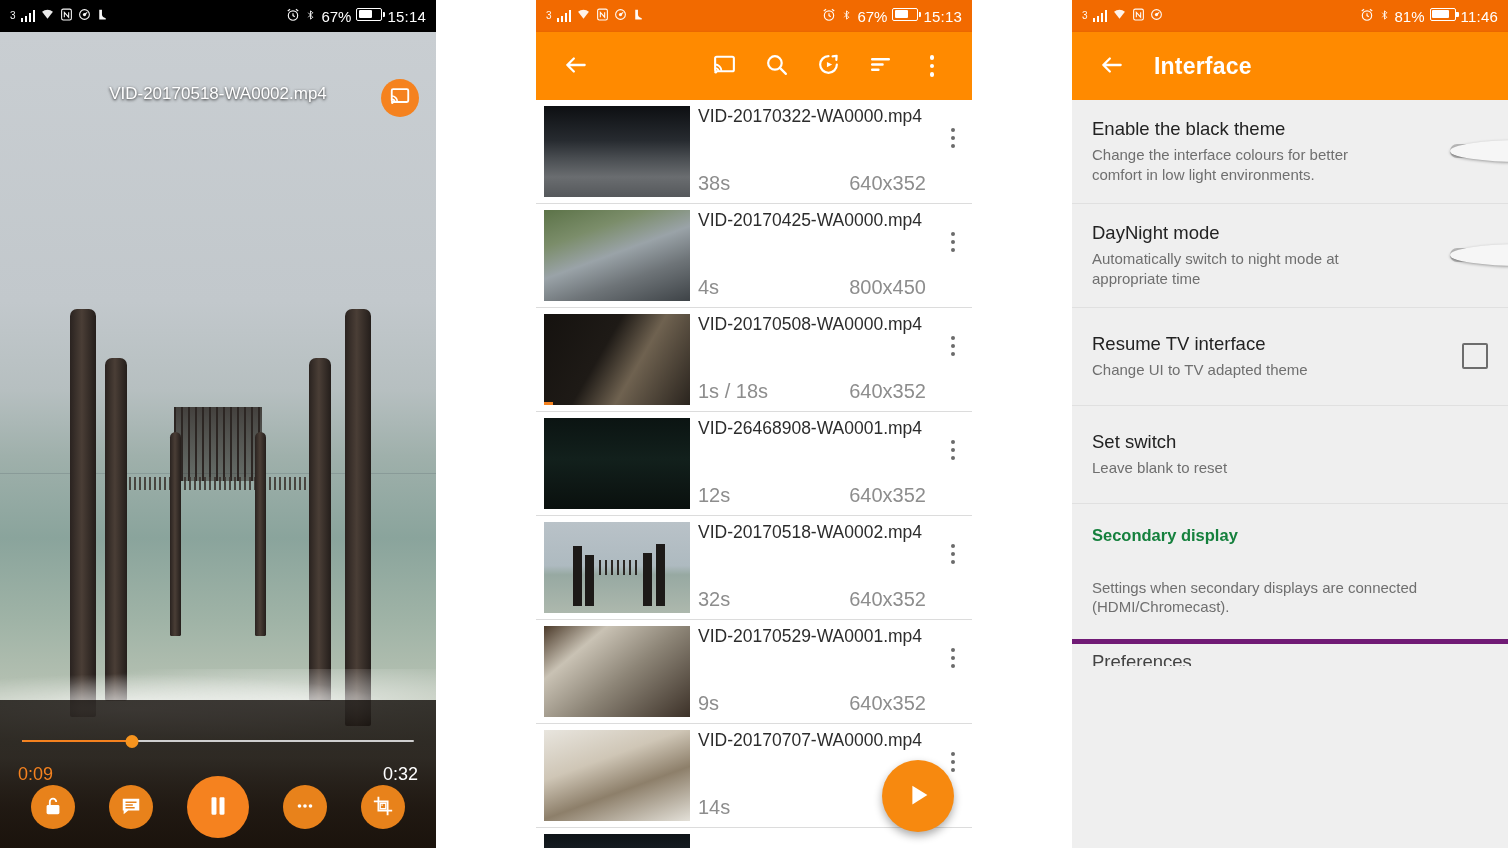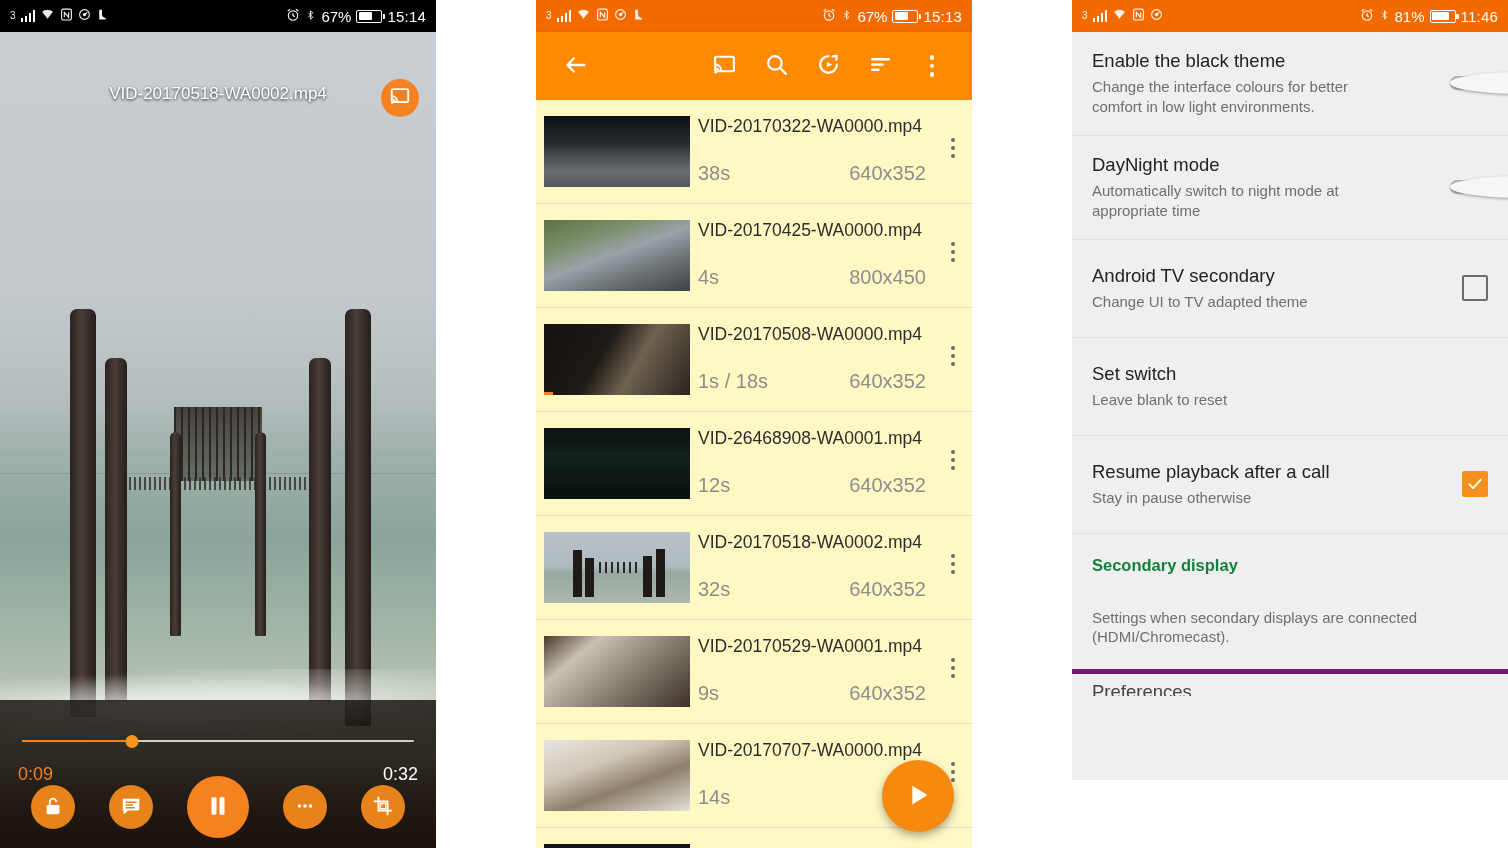--- a/index.html
+++ b/index.html
@@ -18,21 +18,21 @@
 
   
   .statusbar {
     height: 32px; display: flex; align-items: center;
     padding: 0 10px; font-size: 14px; color: #fff;
     font-family: "Liberation Sans", sans-serif;
   }
   .sb-dark   { background: #000000; }
   .sb-orange { background: #F26A00; }
   .sb-left  { display: flex; align-items: center; gap: 5px; }
-  .sb-right { display: flex; align-items: center; gap: 5px; margin-left: auto; }
+  .sb-right { display: flex; gap: 5px; margin-left: auto; }
   .sb-net { font-size: 10px; line-height: 1; opacity: .95; }
   .sb-ico { display: inline-block; opacity: .97; }
 
   .bars { display: inline-flex; align-items: flex-end; gap: 1.5px; height: 12px; }
   .bars i { display: block; width: 2.5px; background: #fff; }
   .bars i:nth-child(1){height:4px}.bars i:nth-child(2){height:6px}
   .bars i:nth-child(3){height:9px}.bars i:nth-child(4){height:12px}
 
   .batt {
     width: 26px; height: 13px; border: 1.6px solid #fff; border-radius: 2px;
@@ -103,22 +103,22 @@
   .appbar {
     height: 68px; background: #FF8A00; display:flex; align-items:center;
     padding: 0 14px; gap: 0; box-shadow: 0 1px 3px rgba(0,0,0,.18);
   }
   .appbar .ab-btn { width:52px; height:52px; display:flex; align-items:center; justify-content:center; background:none; border:none; }
   .ab-spacer { flex: 1; }
   .appbar-title { color:#fff; font-size:23px; font-weight:bold; margin-left:16px; letter-spacing:.2px; }
 
   .list { background:#EDEDED; height: calc(848px - 32px - 68px); overflow:hidden; position:relative; }
   .vrow {
-    display:flex; align-items:stretch; background:#fef9c3;
-    border-bottom:1px solid #dcdcdc; height:104px; padding:16px 0;
+    display:flex; align-items:stretch; background:#ffffff;
+    border-bottom:1px solid #dcdcdc; height:104px; padding:6px 0;
     position:relative;
   }
   .thumb { width:146px; min-width:146px; margin-left:8px; position:relative; overflow:hidden; background:#222; }
   .thumb .pbar { position:absolute; left:0; bottom:0; height:3px; background:#F5821F; }
   .vmeta { flex:1; display:flex; flex-direction:column; justify-content:center; padding:0 8px 0 8px; min-width:0; }
   .vname { font-size:17.5px; color:#2c2c2c; line-height:1.25; }
   .vsub { display:flex; justify-content:space-between; align-items:flex-end; margin-top:auto; padding-bottom:2px; }
   .vsub span { font-size:20px; color:#8d8d8d; }
   .vkebab { width:38px; display:flex; align-items:flex-start; justify-content:center; padding-top:22px; background:none; border:none; }
 
@@ -629,20 +629,30 @@
             </svg>
         </span>
         <span class="sb-pct">81%</span>
         <span class="batt">
             <i style="width:17px"></i>
           </span>
         <span class="sb-time">11:46</span>
       </div>
     </div>
 
+    <div class="appbar">
+      <button class="ab-btn">
+        <span>
+          <svg width="26" height="26" viewBox="0 0 24 24">
+              <path d="M20 12H4M10 6l-6 6 6 6" fill="none" stroke="#fff" stroke-width="2.1" stroke-linecap="round" stroke-linejoin="round"></path>
+            </svg>
+        </span>
+      </button>
+      <div class="appbar-title">Interface</div>
+    </div>
 
     <div class="settings-body" id="settings-list">
         <div class="srow">
           <div class="stext">
             <div class="stitle">Enable the black theme</div>
             <div class="ssum">Change the interface colours for better comfort in low light environments.</div>
           </div>
           <div class="switch">
             <div class="track"></div>
             <div class="thumb"></div>
@@ -653,42 +663,31 @@
             <div class="stitle">DayNight mode</div>
             <div class="ssum">Automatically switch to night mode at appropriate time</div>
           </div>
           <div class="switch">
             <div class="track"></div>
             <div class="thumb"></div>
           </div>
         </div>
         <div class="srow">
           <div class="stext">
-            <div class="stitle">Android TV secondary</div>
+            <div class="stitle">Resume TV interface</div>
             <div class="ssum">Change UI to TV adapted theme</div>
           </div>
           <div class="cbox"></div>
         </div>
         <div class="srow">
           <div class="stext">
             <div class="stitle">Set switch</div>
             <div class="ssum">Leave blank to reset</div>
           </div>
         </div>
-        <div class="srow">
-          <div class="stext">
-            <div class="stitle">Resume playback after a call</div>
-            <div class="ssum">Stay in pause otherwise</div>
-          </div>
-          <div class="cbox on">
-            <svg width="18" height="18" viewBox="0 0 24 24">
-              <path d="M4.5 12.5l5 5 10-11" fill="none" stroke="#fff" stroke-width="2.6" stroke-linecap="round" stroke-linejoin="round"></path>
-            </svg>
-          </div>
-        </div>
         <div class="srow srow-cat">
           <div class="scat">Secondary display</div>
         </div>
         <div class="srow srow-catdesc">
           <div class="ssum">Settings when secondary displays are connected (HDMI/Chromecast).</div>
         </div>
         <div class="srow srow-clip">
           <div class="scat" style="color:#444;font-weight:normal;font-size:18.5px">Preferences</div>
         </div>
       </div>

